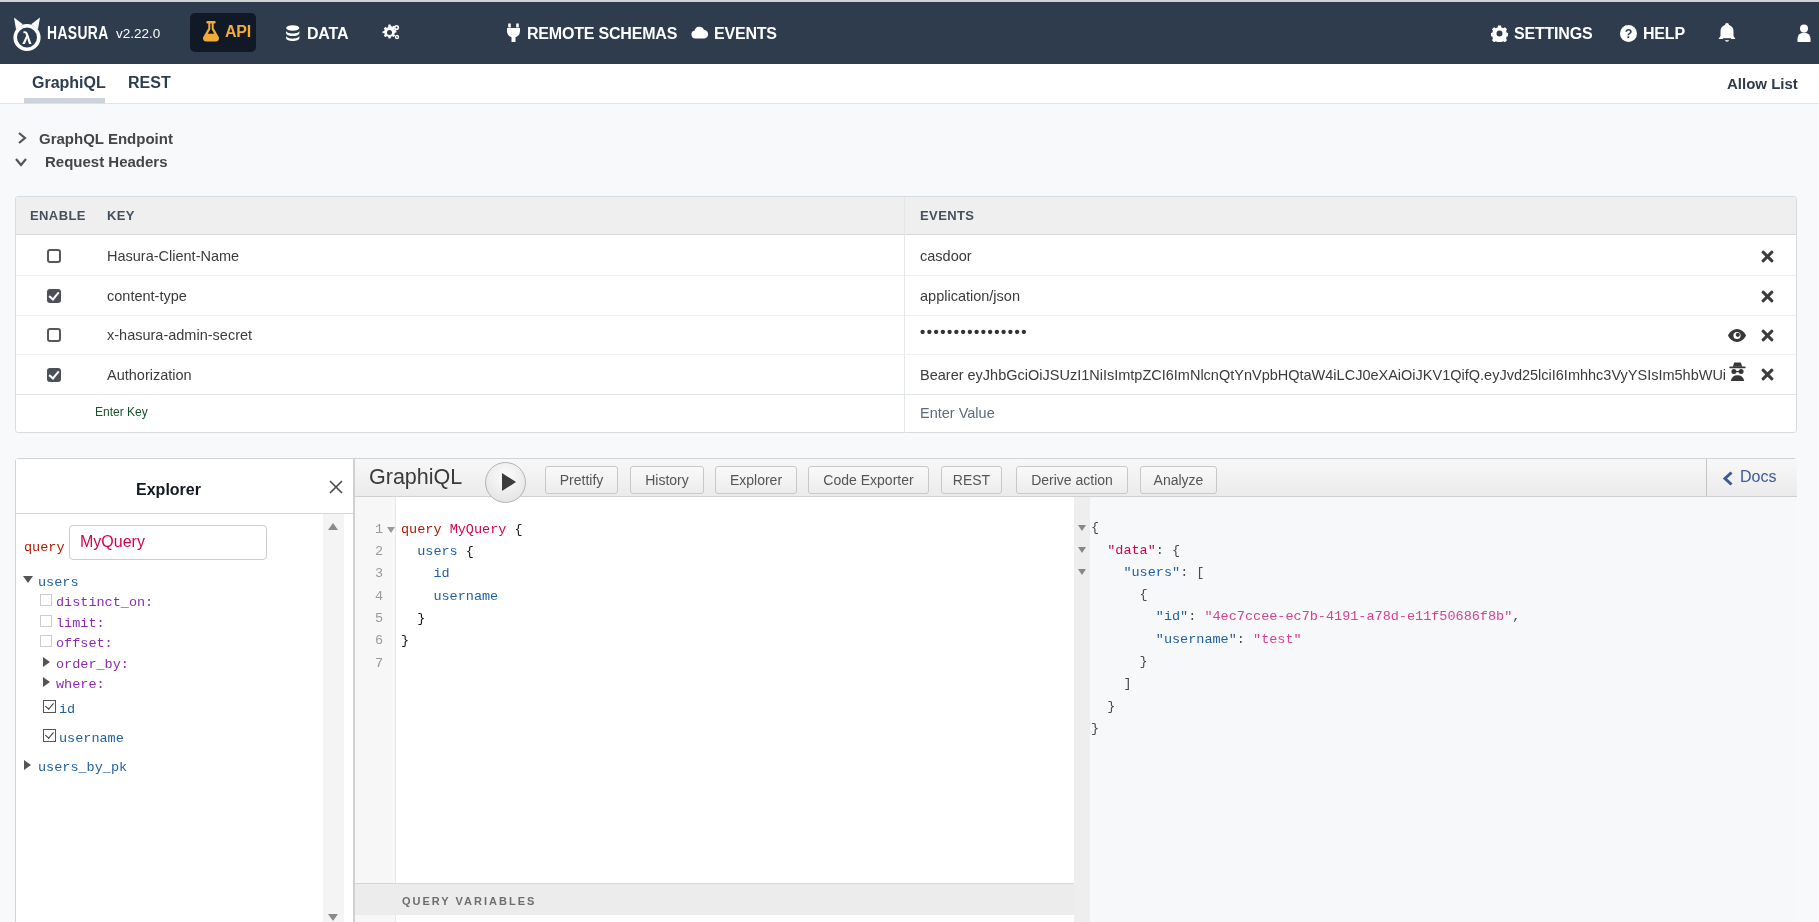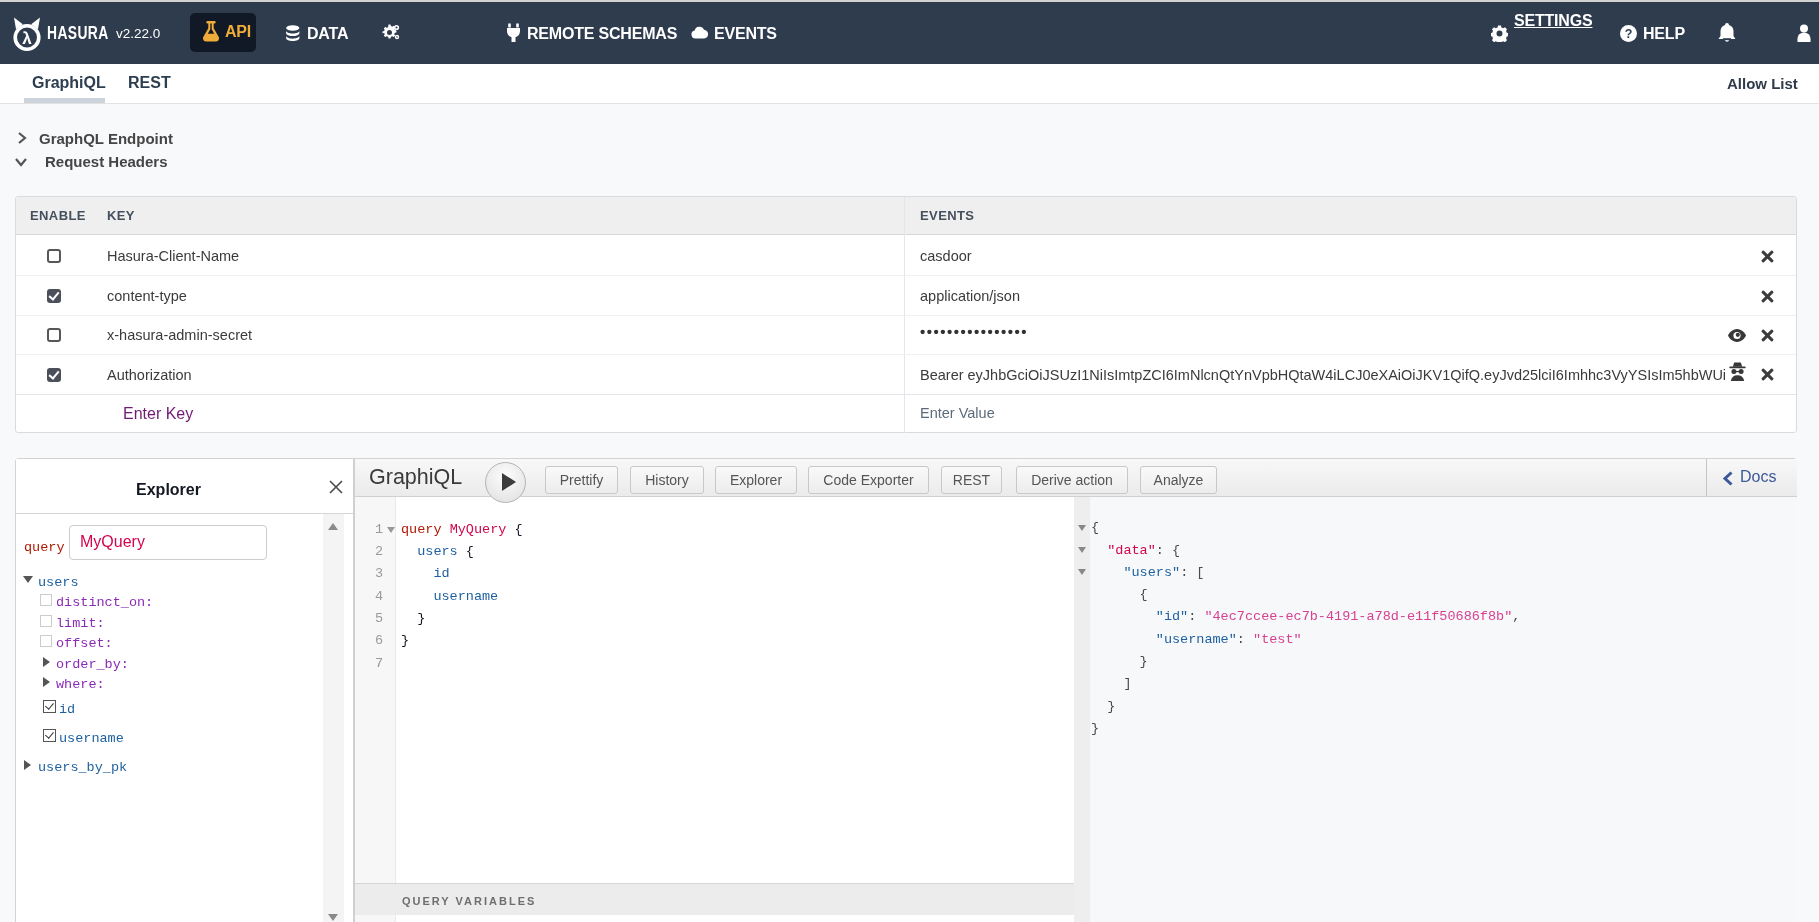--- a/index.html
+++ b/index.html
@@ -72,21 +72,21 @@
   <div class="abs navtxt" style="left:527px;top:23px;">REMOTE SCHEMAS</div>
 
   <svg class="abs" style="left:691px;top:24px;" width="17" height="13" viewBox="0 0 17 13">
       <path d="M4.5 12.5 a4 4 0 0 1 -0.9 -7.9 a5 5 0 0 1 9.4 -0.8 a3.8 3.8 0 0 1 -0.6 8.7 Z" fill="#fff"></path>
     </svg>
   <div class="abs navtxt" style="left:714px;top:23px;">EVENTS</div>
 
   <svg class="abs" style="left:1491px;top:23px;" width="17" height="17" viewBox="0 0 17 17">
       <path d="M7 0.5 h3 l0.4 2 a6 6 0 0 1 1.7 0.7 l1.9 -1 2 2 -1 1.9 a6 6 0 0 1 0.7 1.7 l2 0.4 v3 l-2 0.4 a6 6 0 0 1 -0.7 1.7 l1 1.9 -2 2 -1.9 -1 a6 6 0 0 1 -1.7 0.7 l-0.4 2 h-3 l-0.4 -2 a6 6 0 0 1 -1.7 -0.7 l-1.9 1 -2 -2 1 -1.9 a6 6 0 0 1 -0.7 -1.7 l-2 -0.4 v-3 l2 -0.4 a6 6 0 0 1 0.7 -1.7 l-1 -1.9 2 -2 1.9 1 a6 6 0 0 1 1.7 -0.7 Z M8.5 5.5 a3 3 0 1 0 0 6 a3 3 0 0 0 0 -6 Z" fill="#fff" fill-rule="evenodd"></path>
     </svg>
-  <div class="abs navtxt" style="left:1514px;top:10px;text-decoration:underline;">SETTINGS</div>
+  <div class="abs navtxt" style="left:1514px;top:23px;">SETTINGS</div>
   <svg class="abs" style="left:1620px;top:23px;" width="17" height="17" viewBox="0 0 17 17">
       <circle cx="8.5" cy="8.5" r="8.5" fill="#fff"></circle>
       <text x="8.5" y="13" font-family="Liberation Sans" font-size="12.5" font-weight="bold" fill="#2e3c4e" text-anchor="middle">?</text>
     </svg>
   <div class="abs navtxt" style="left:1643px;top:23px;">HELP</div>
   <svg class="abs" style="left:1718px;top:21px;" width="18" height="21" viewBox="0 0 18 21">
       <path d="M9 0 a2 2 0 0 1 2 2 a6.5 6.5 0 0 1 4.5 6 v5 l2 3 h-17 l2 -3 v-5 a6.5 6.5 0 0 1 4.5 -6 a2 2 0 0 1 2 -2 Z" fill="#fff"></path>
       <path d="M6.8 17 a2.3 2.3 0 0 0 4.4 0 Z" fill="#fff"></path>
       <rect x="5" y="15.2" width="8" height="2" fill="#2e3c4e"></rect>
     </svg>
@@ -157,21 +157,21 @@
         <path d="M5.2 0.5 h6.6 l1.4 4.2 h-9.4 Z"></path>
         <rect x="0.3" y="4.4" width="16.4" height="1.8" rx="0.9"></rect>
         <circle cx="4.9" cy="9.6" r="2.5"></circle>
         <circle cx="12.1" cy="9.6" r="2.5"></circle>
         <rect x="6.5" y="8.9" width="4" height="1.3"></rect>
         <path d="M1.8 19 a6.8 6.8 0 0 1 13.4 0 Z"></path>
       </g>
     </svg>
   <div class="xicon" style="left:1744px;top:171px;"></div>
 
-  <div class="abs" style="left:107px;top:208px;font-size:16px;color:#701a75;">Enter Key</div>
+  <div class="abs" style="left:79px;top:208px;font-size:12px;color:#14532d;">Enter Key</div>
   <div class="abs" style="left:904px;top:208px;font-size:14.5px;color:#5d6b7b;">Enter Value</div>
 </div>
 
 <div class="abs" style="left:15px;top:458px;width:1782px;height:568px;background:#fff;border:1px solid #d3d3d3;border-bottom:none;border-radius:4px 4px 0 0;">
 
   <div class="abs" style="left:0;top:0;width:337px;height:464px;background:#fff;">
     <div class="abs" style="left:0;top:0;width:305px;height:54px;text-align:center;"><span style="display:inline-block;margin-top:22px;font-size:16px;font-weight:bold;color:#141823;">Explorer</span></div>
     <svg class="abs" style="left:312px;top:20px;" width="16" height="16" viewBox="0 0 16 16">
         <path d="M2 2 L14 14 M14 2 L2 14" stroke="#4a4a4a" stroke-width="1.6"></path>
       </svg>

